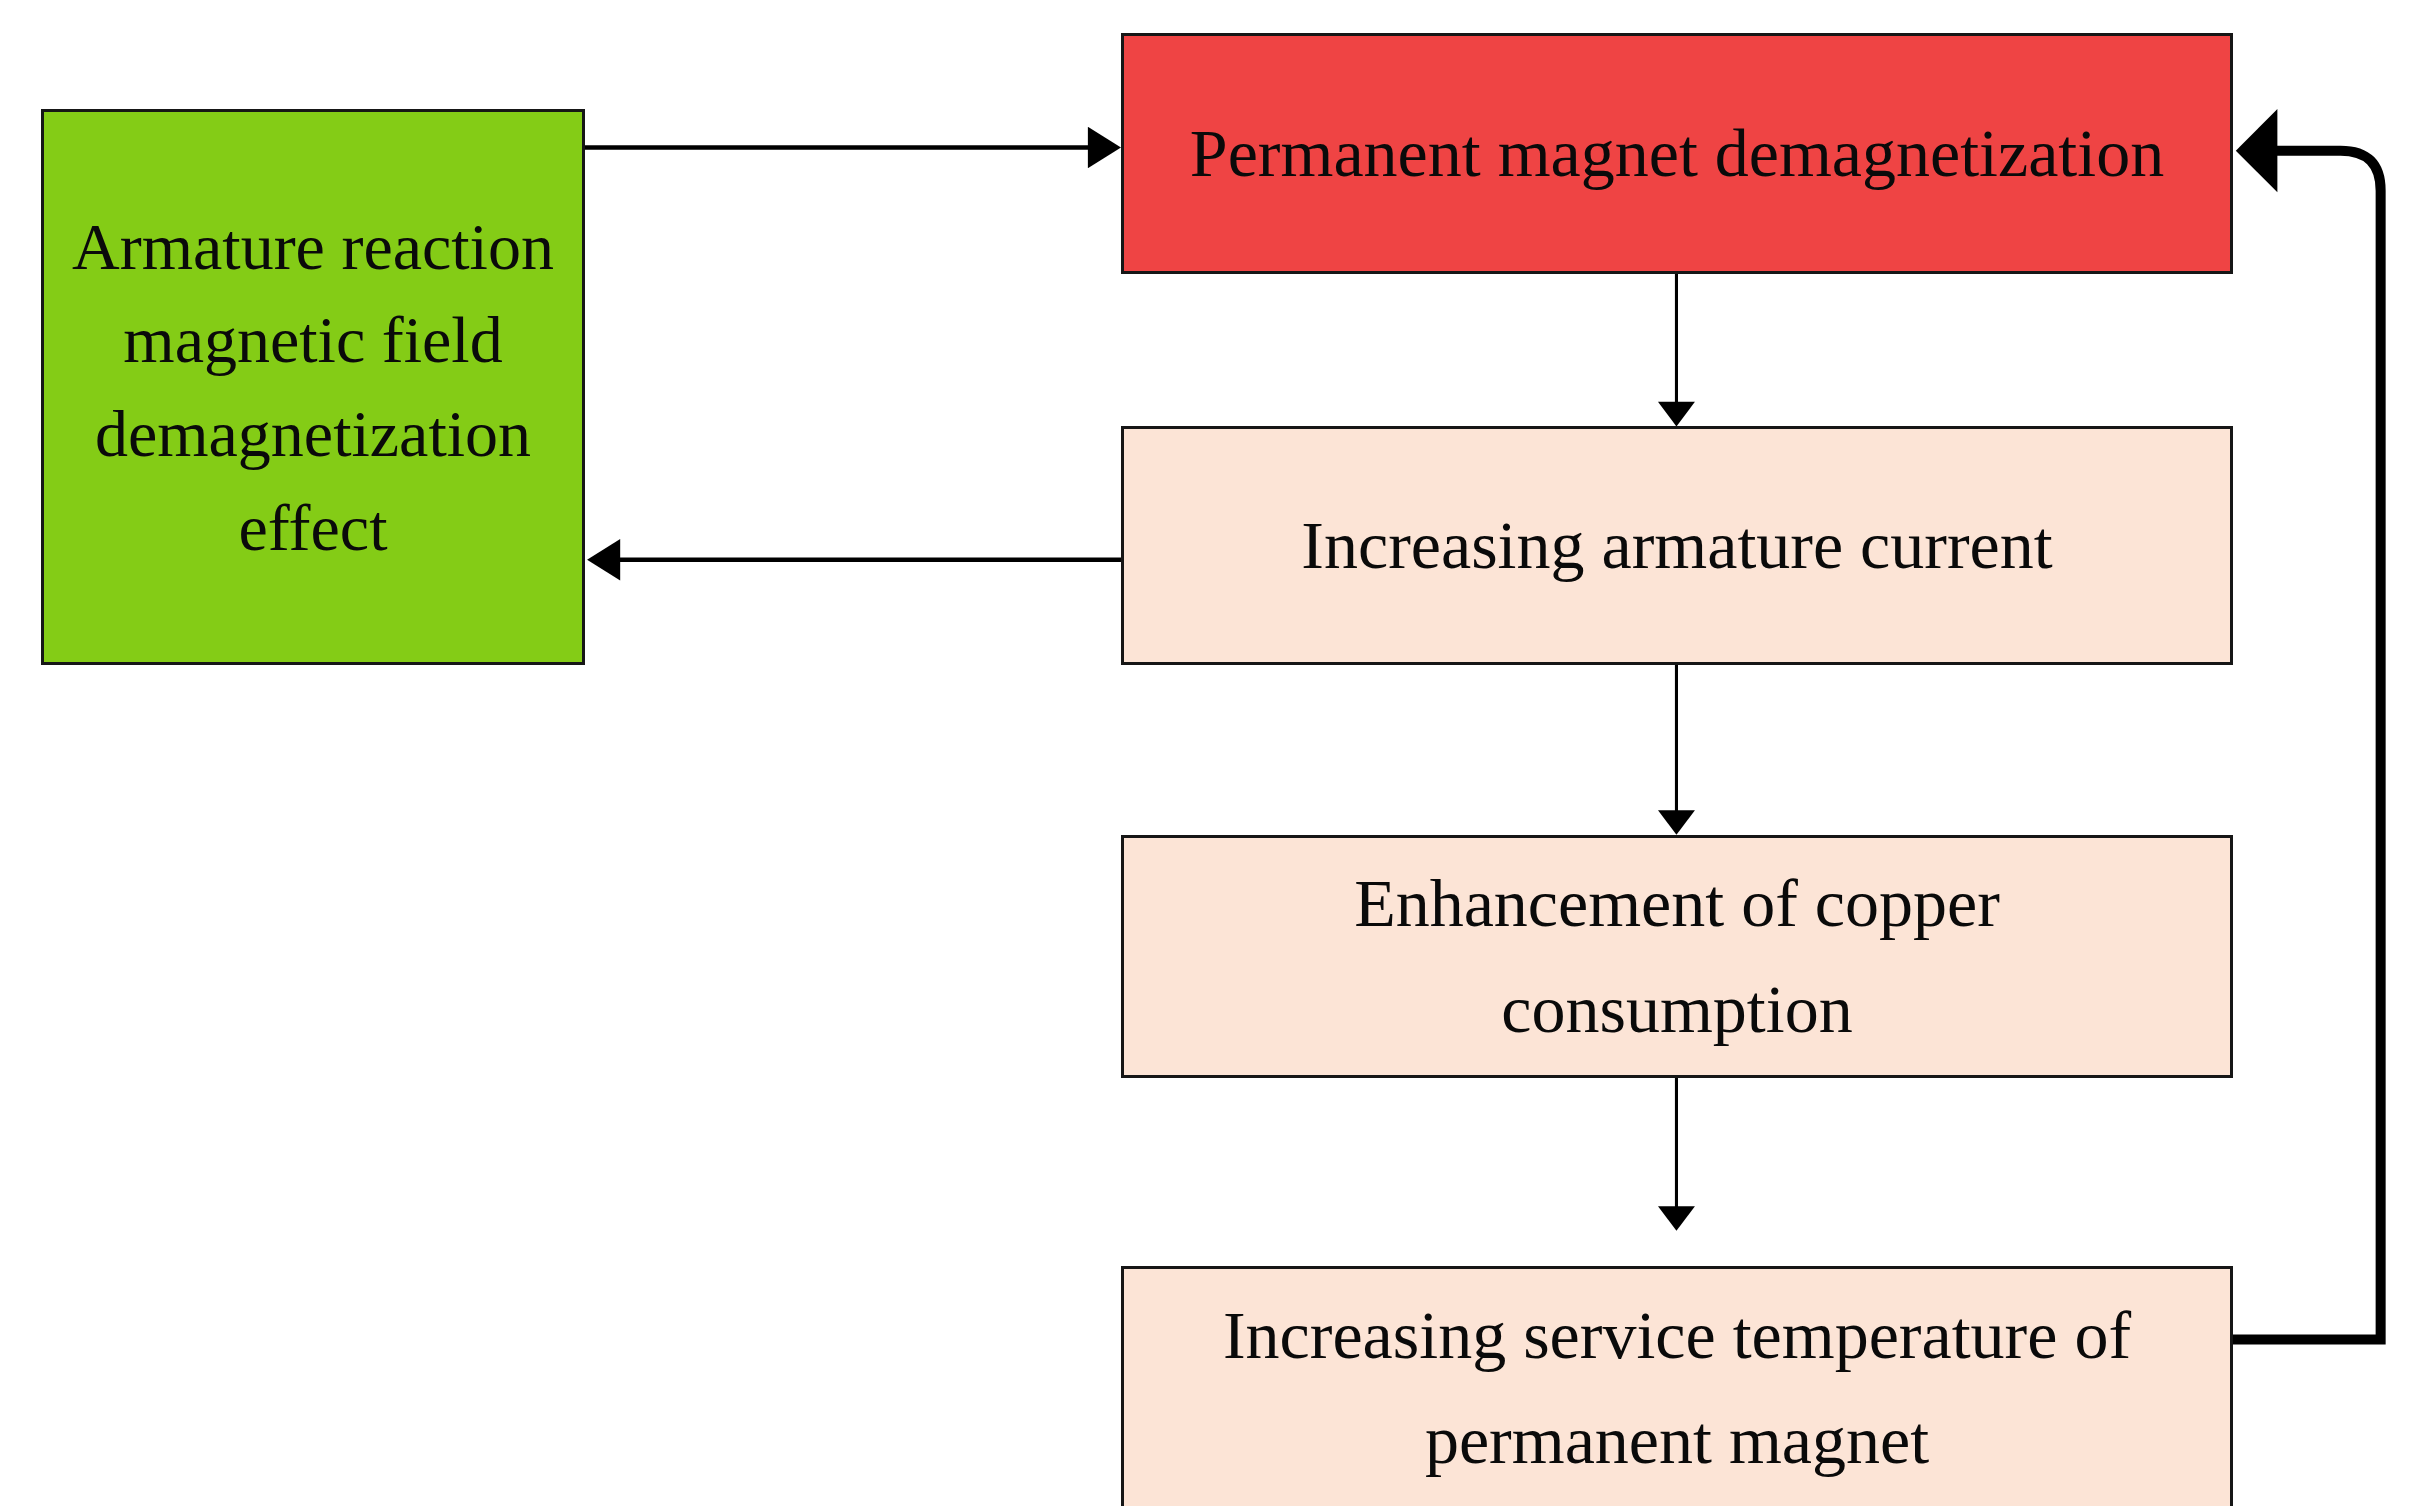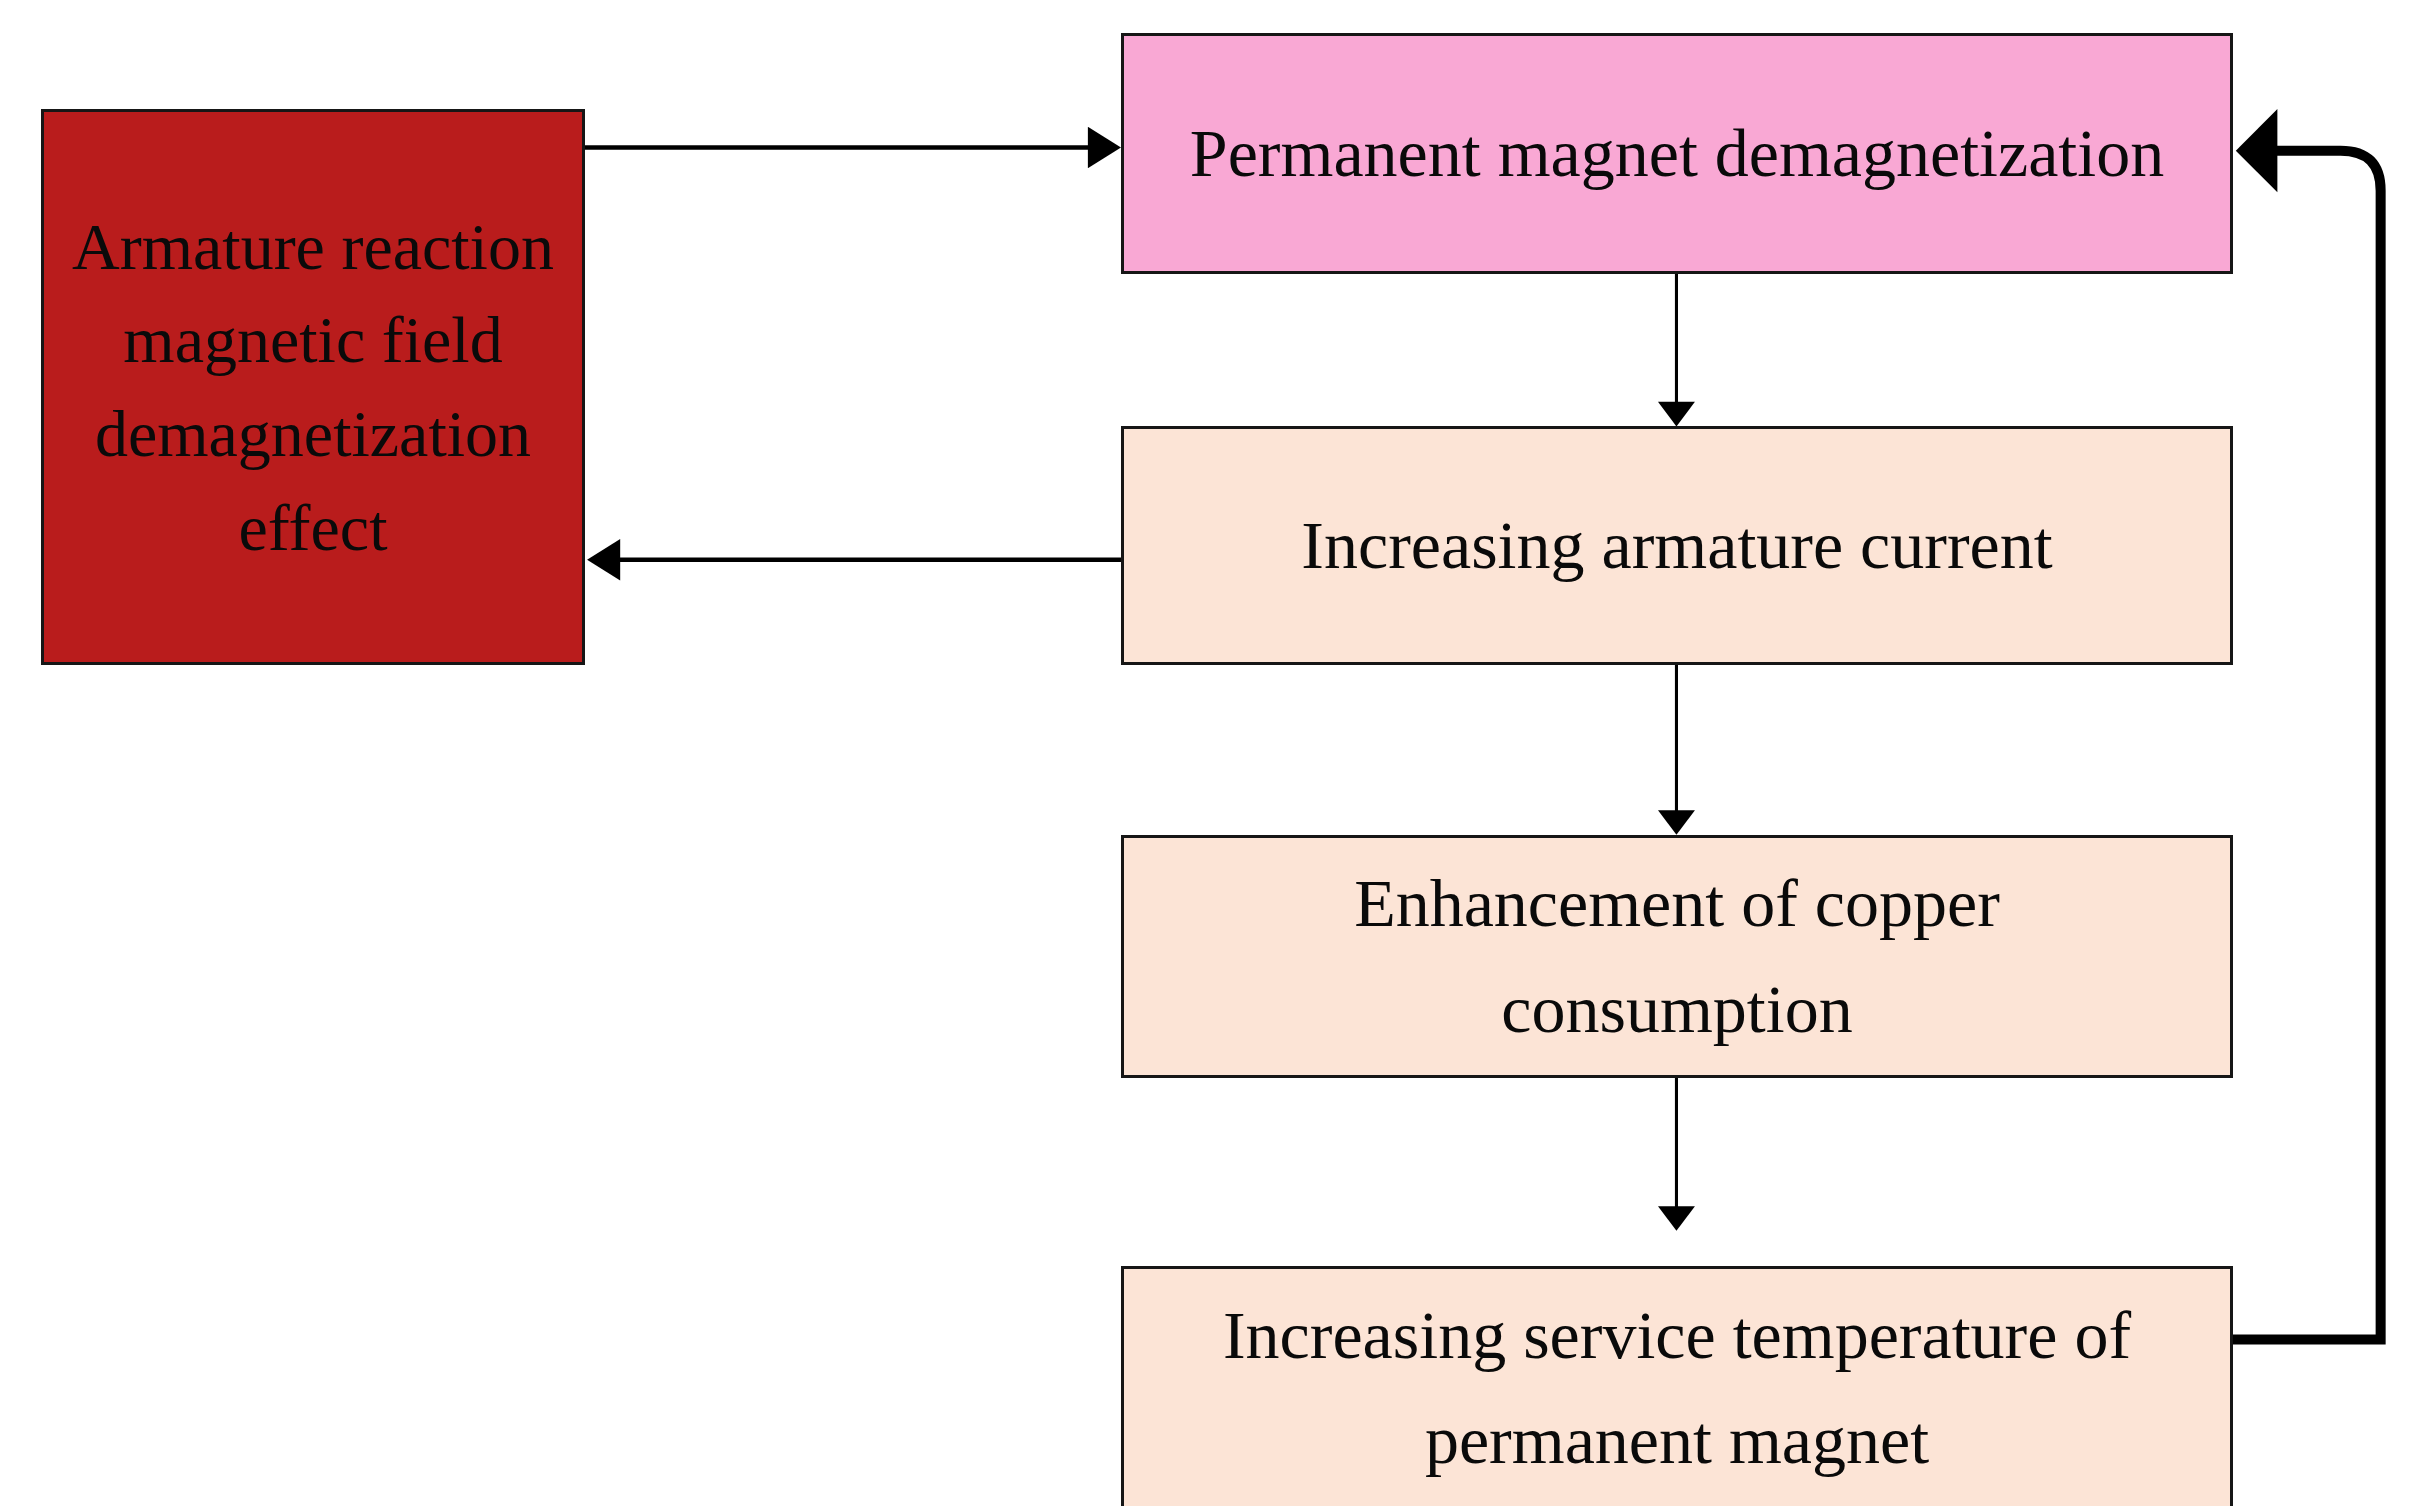--- a/index.html
+++ b/index.html
@@ -88,25 +88,25 @@
       <line x1="2176" y1="1397" x2="2176" y2="1569" stroke="#000000" stroke-width="4"></line>
       <polygon points="2176,1597 2152,1565 2200,1565" fill="#000000"></polygon>
     </g>
 
     <g>
       <path d="M 2895 1738 L 3090 1738 L 3090 247 Q 3090 195 3038 195 L 2950 195" fill="none" stroke="#000000" stroke-width="13"></path>
       <polygon points="2902,195 2956,141 2956,249" fill="#000000"></polygon>
     </g>
   </svg>
 
-  <div class="node node-left" style="background: #b91c1c;">
+  <div class="node node-left" style="background: #84cc16;">
     <span class="label">Armature reaction magnetic field demagnetization effect</span>
   </div>
 
-  <div class="node node-right node-1" style="background: #f9a8d4;">
+  <div class="node node-right node-1" style="background: #ef4444;">
     <span class="label">Permanent magnet demagnetization</span>
   </div>
 
   <div class="node node-right node-2" style="background: rgb(252, 228, 214);">
     <span class="label">Increasing armature current</span>
   </div>
 
   <div class="node node-right node-3" style="background: rgb(252, 228, 214);">
     <span class="label">Enhancement of copper consumption</span>
   </div>

